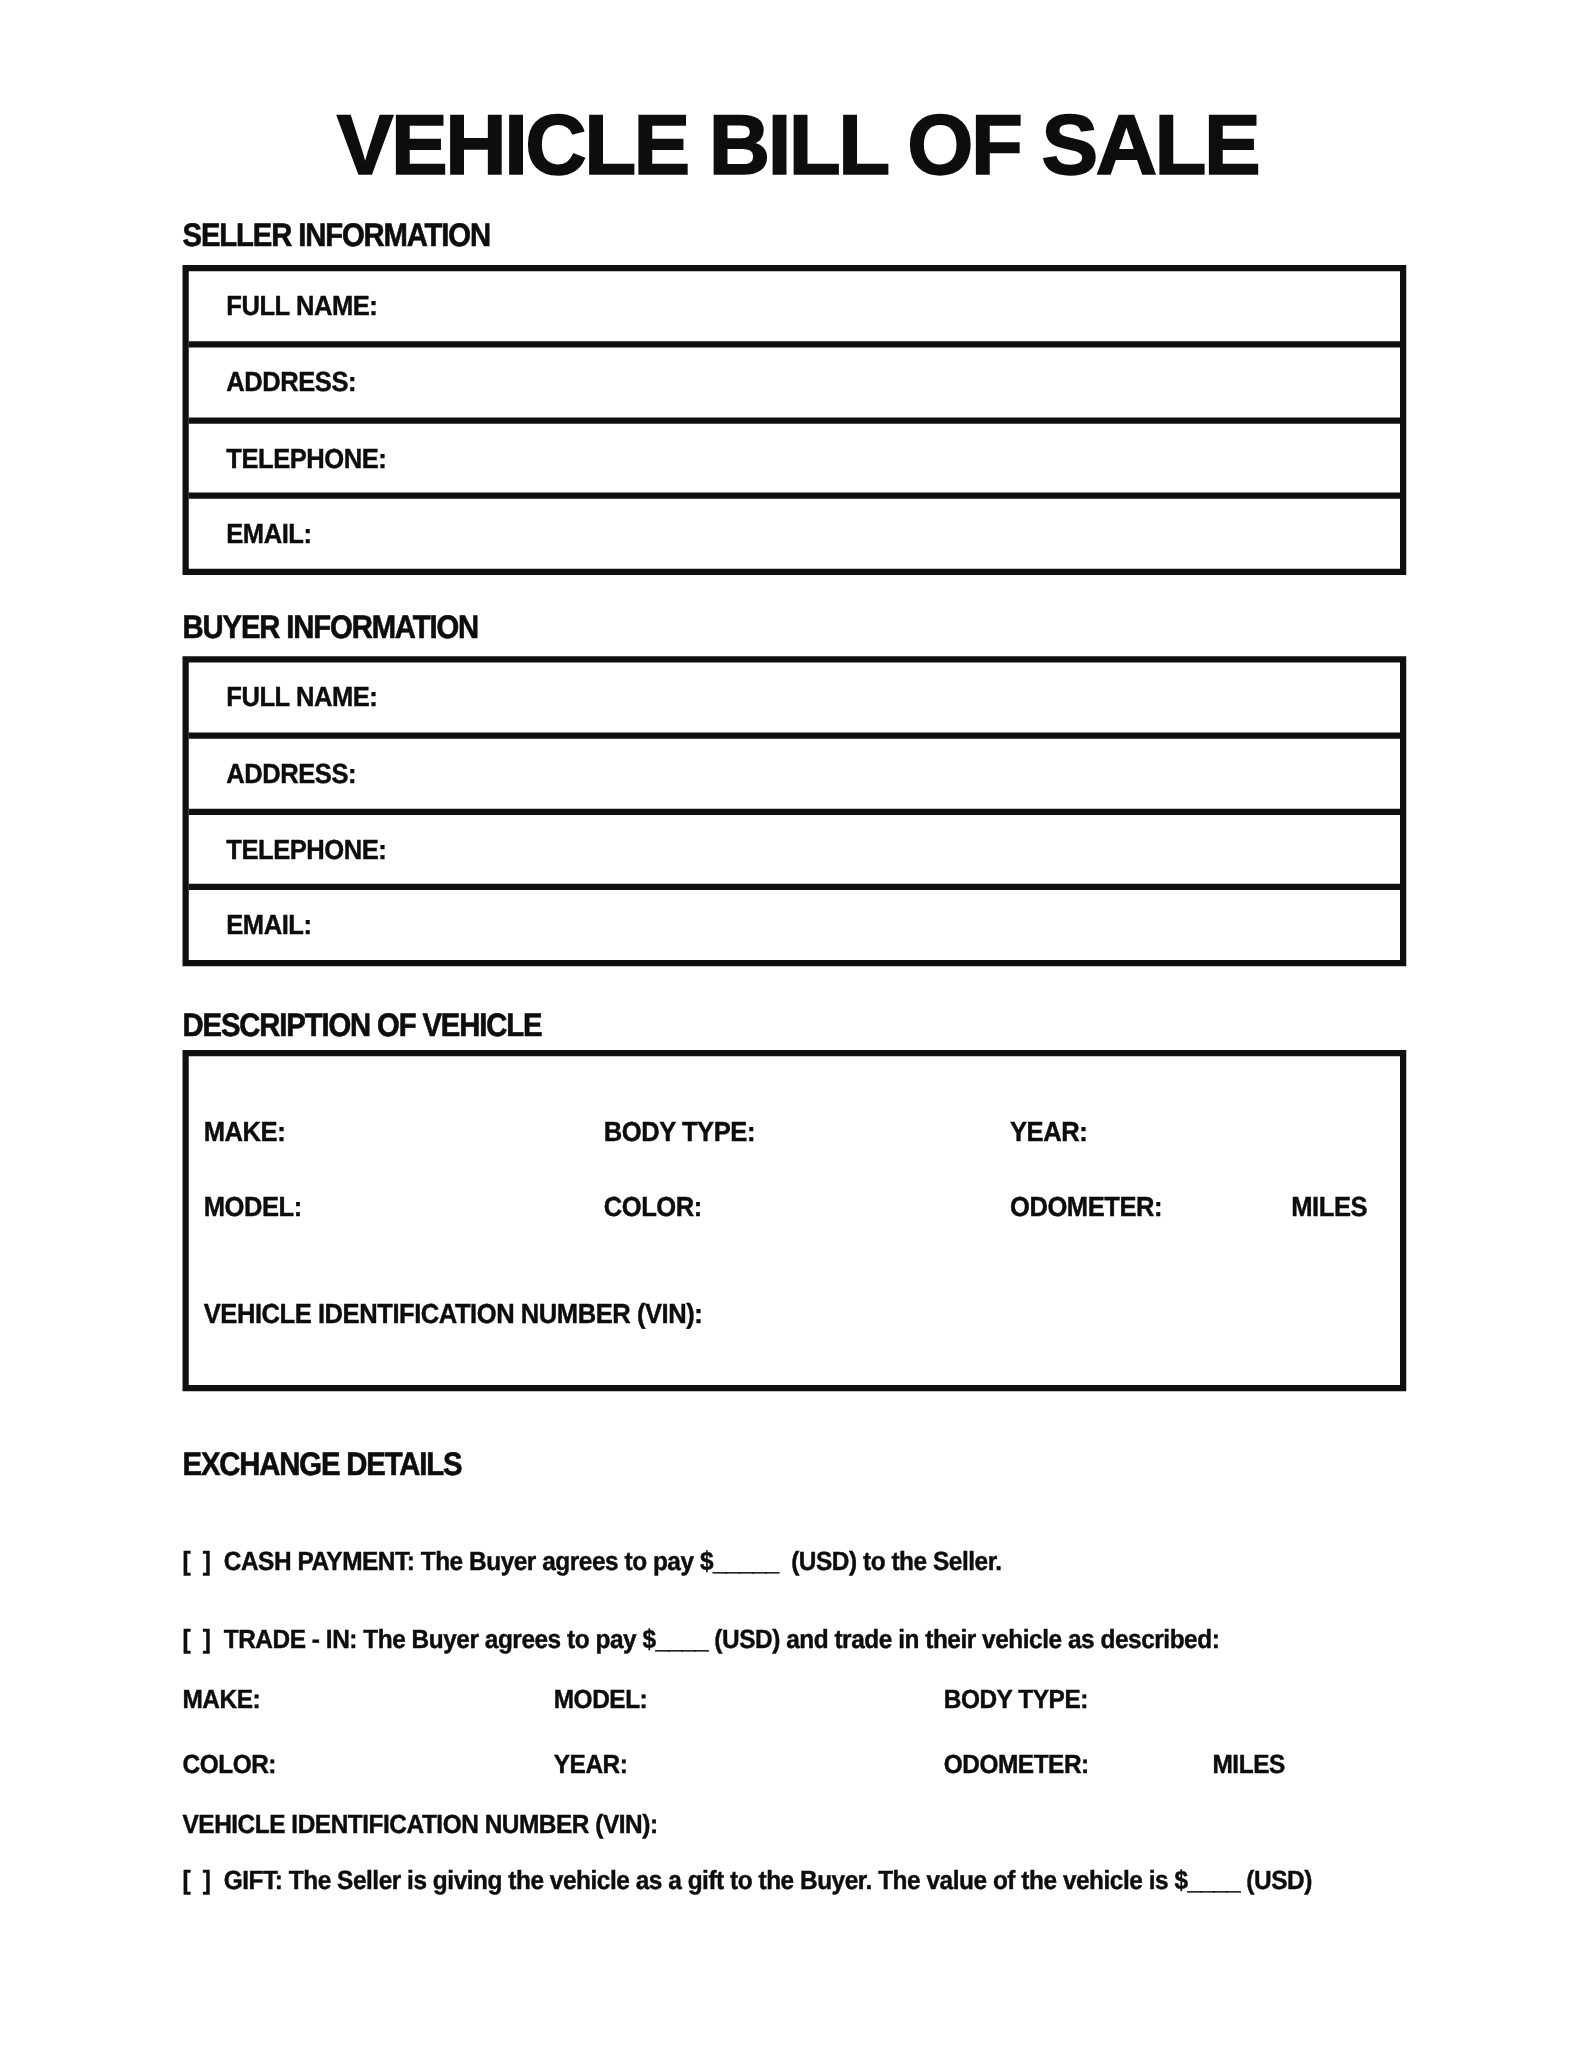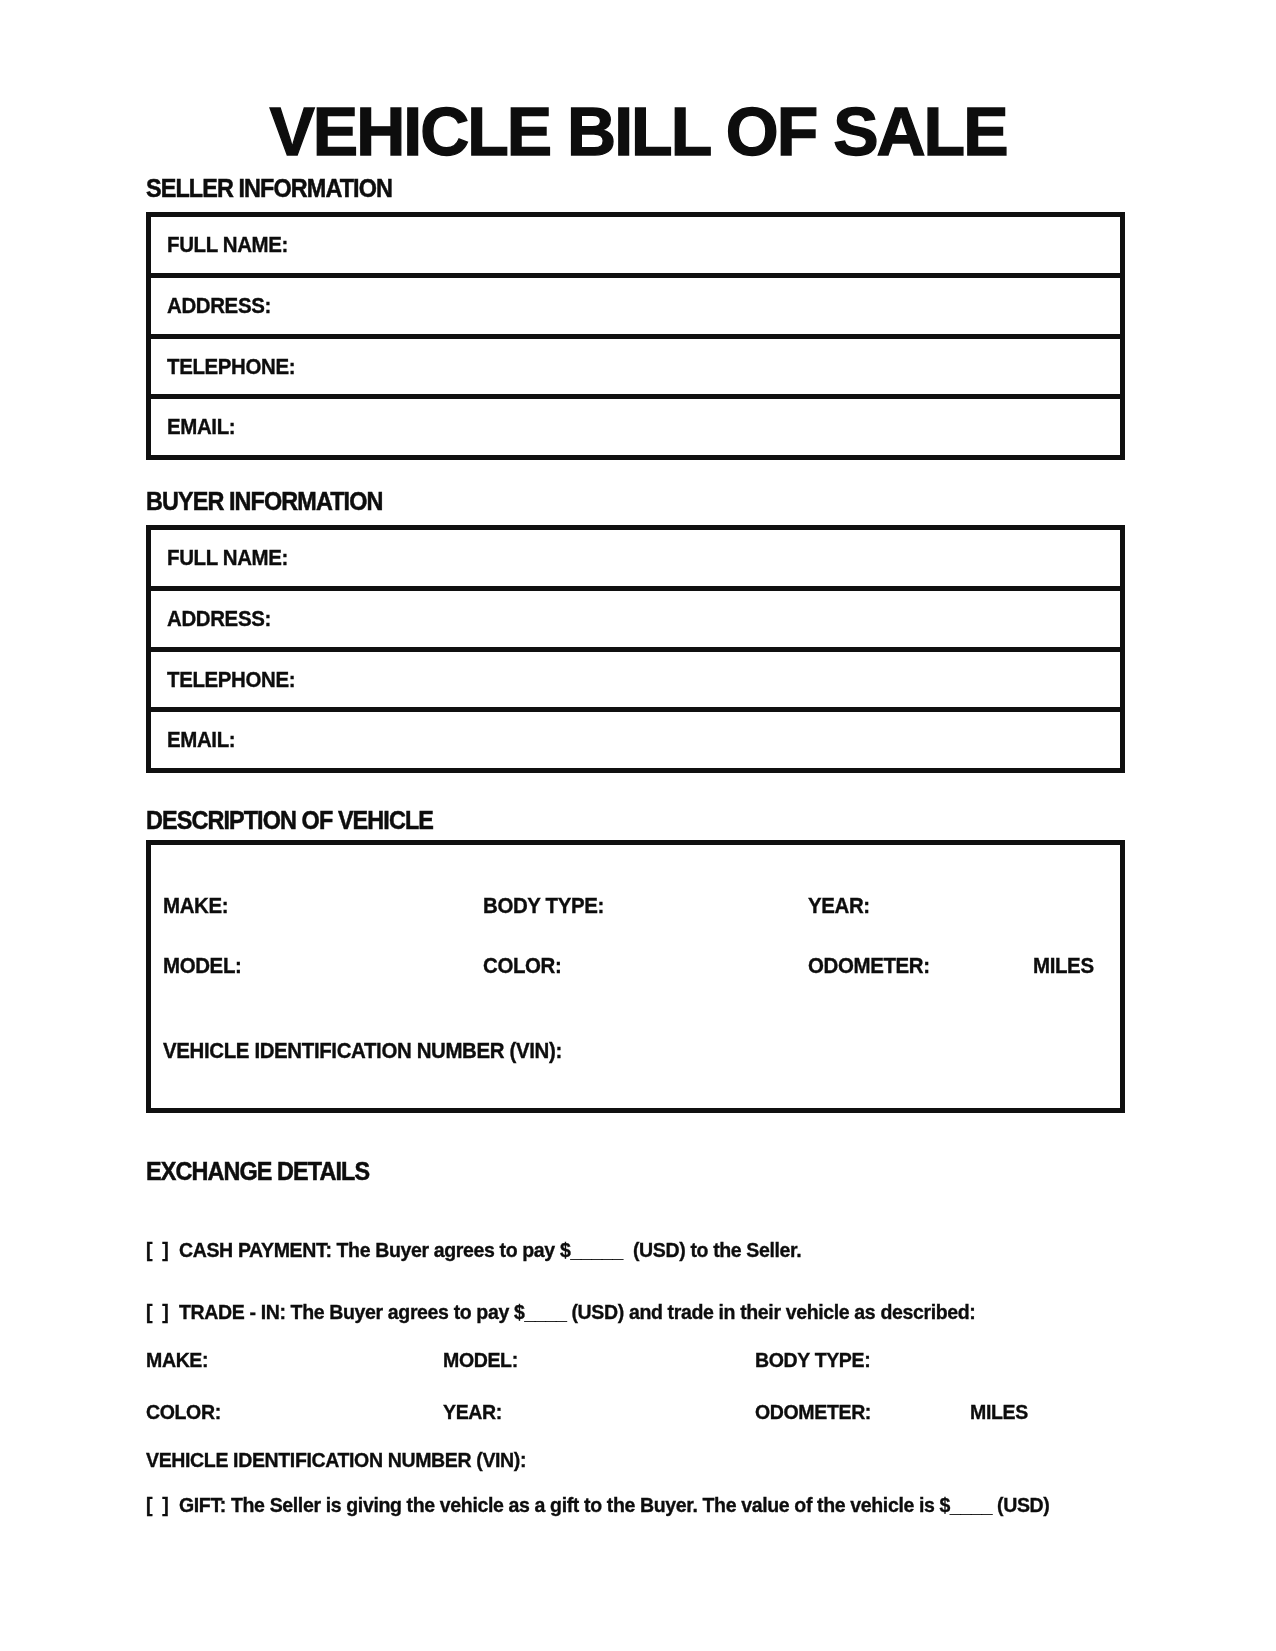--- a/index.html
+++ b/index.html
@@ -6,21 +6,21 @@
   .page {
     position:relative;
     width:1276px; height:1651px;
     background:#ffffff;
     font-family:"Liberation Sans", sans-serif;
     font-weight:bold;
     color:#0d0d0d;
     overflow:hidden;
   }
   .title {
-    position:absolute; top:94px; left:0; width:100%;
+    position:absolute; top:79px; left:0; width:100%;
     margin:0; text-align:center;
     font-size:68px; line-height:1.1; letter-spacing:-2px;
     -webkit-text-stroke:1.3px #0d0d0d;
     white-space:nowrap;
   }
   .sec-heading {
     position:absolute; left:146px;
     font-size:26px; line-height:1.2; letter-spacing:-1px;
     -webkit-text-stroke:0.5px #0d0d0d;
     transform:scaleX(0.90); transform-origin:0 50%;
@@ -33,21 +33,21 @@
 
   .box {
     position:absolute; left:146px; width:979px;
     box-sizing:border-box;
     border:5px solid #101010;
     background:#ffffff;
   }
   .info-box { height:248px; display:flex; flex-direction:column; }
   .b-seller  { top:212px; }
   .b-buyer   { top:525px; }
-  .frow { flex:1; display:flex; align-items:center; padding-left:16px; border-top:5px solid #101010; }
+  .frow { flex:1; display:flex; align-items:center; padding-left:30px; border-top:5px solid #101010; }
   .frow:first-child { border-top:none; }
 
   .txt {
     display:inline-block;
     font-size:22px; letter-spacing:-0.4px; line-height:1.25;
     -webkit-text-stroke:0.35px #0d0d0d;
     transform:scaleX(0.93); transform-origin:0 50%;
     white-space:pre;
   }
   .fill { flex:1; align-self:stretch; min-width:20px; }

